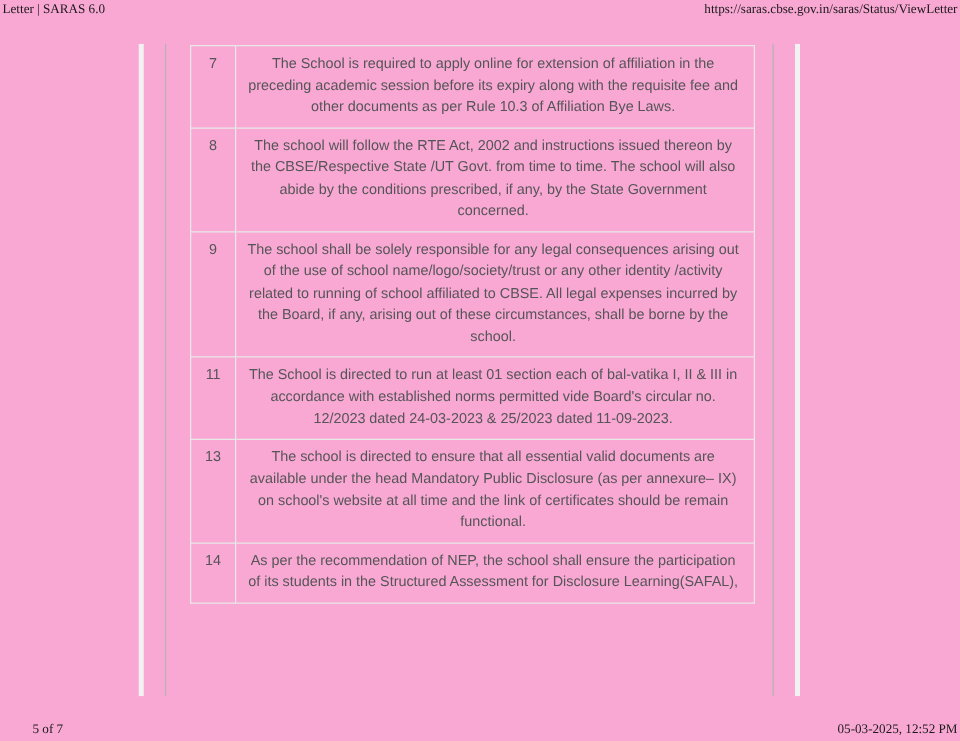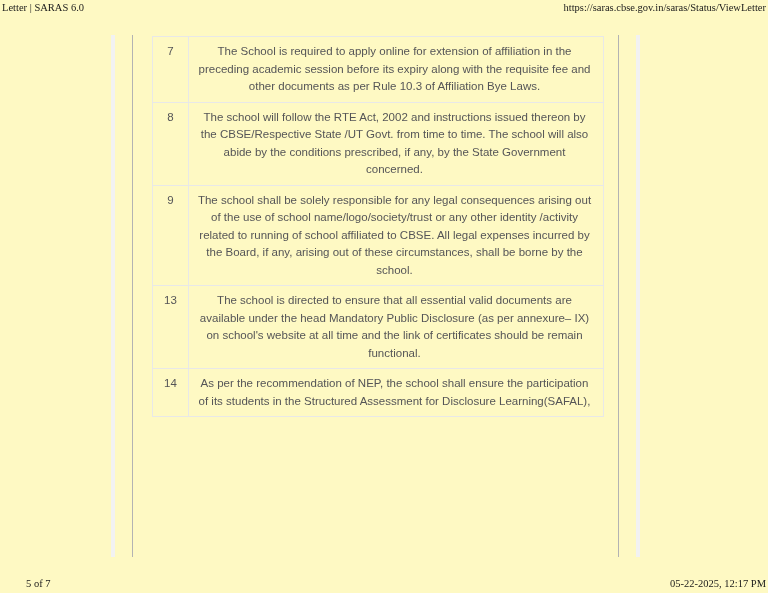--- a/index.html
+++ b/index.html
@@ -7,21 +7,21 @@
     --border-color:#e8e8e8;
     --side-line:#b3b3b3;
     --side-band:#f2f2f2;
     --chrome-text:#1a1a1a;
   }
   *{margin:0;padding:0;box-sizing:border-box;}
   html,body{background:#ffffff;}
   .page{
     position:relative;
     width:768px;height:593px;
-    background:#fef9c3;
+    background:#f9a8d4;
     overflow:hidden;
     font-family:"Liberation Sans", sans-serif;
   }
   .print-header,.print-footer{
     position:absolute;left:2px;right:2px;
     display:flex;justify-content:space-between;
     font-family:"Liberation Serif","DejaVu Serif",serif;
     font-size:10.5px;color:var(--chrome-text);
   }
   .print-header{top:2px;}
@@ -76,29 +76,33 @@
           </tr>
           <tr>
             <td class="num">8</td>
             <td class="txt">The school will follow the RTE Act, 2002 and instructions issued thereon by the CBSE/Respective State /UT Govt. from time to time. The school will also abide by the conditions prescribed, if any, by the State Government concerned.</td>
           </tr>
           <tr>
             <td class="num">9</td>
             <td class="txt">The school shall be solely responsible for any legal consequences arising out of the use of school name/logo/society/trust or any other identity /activity related to running of school affiliated to CBSE. All legal expenses incurred by the Board, if any, arising out of these circumstances, shall be borne by the school.</td>
           </tr>
           <tr>
+            <td class="num">11</td>
+            <td class="txt">The School is directed to run at least 01 section each of bal-vatika I, II &amp; III in accordance with established norms permitted vide Board's circular no. 12/2023 dated 24-03-2023 &amp; 25/2023 dated 11-09-2023.</td>
+          </tr>
+          <tr>
             <td class="num">13</td>
             <td class="txt">The school is directed to ensure that all essential valid documents are available under the head Mandatory Public Disclosure (as per annexure– IX) on school's website at all time and the link of certificates should be remain functional.</td>
           </tr>
           <tr>
             <td class="num">14</td>
             <td class="txt">As per the recommendation of NEP, the school shall ensure the participation of its students in the Structured Assessment for Disclosure Learning(SAFAL),</td>
           </tr>
         </tbody>
     </table>
   </div>
 
   <div class="print-footer">
     <span>5 of 7</span>
-    <span>05-22-2025, 12:17 PM</span>
+    <span>05-03-2025, 12:52 PM</span>
   </div>
 
 </div>
 
 </body></html>

